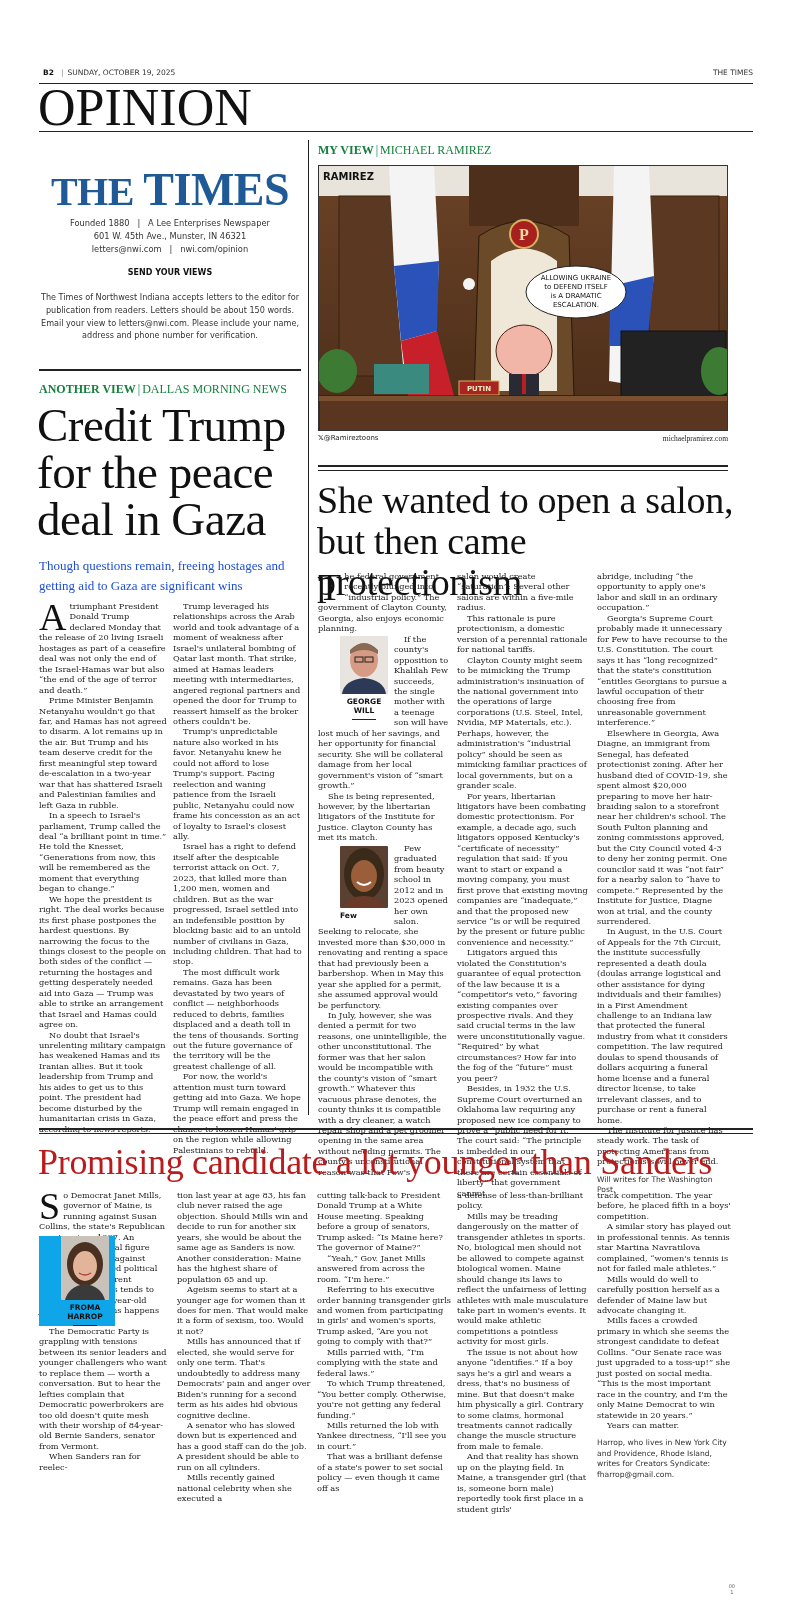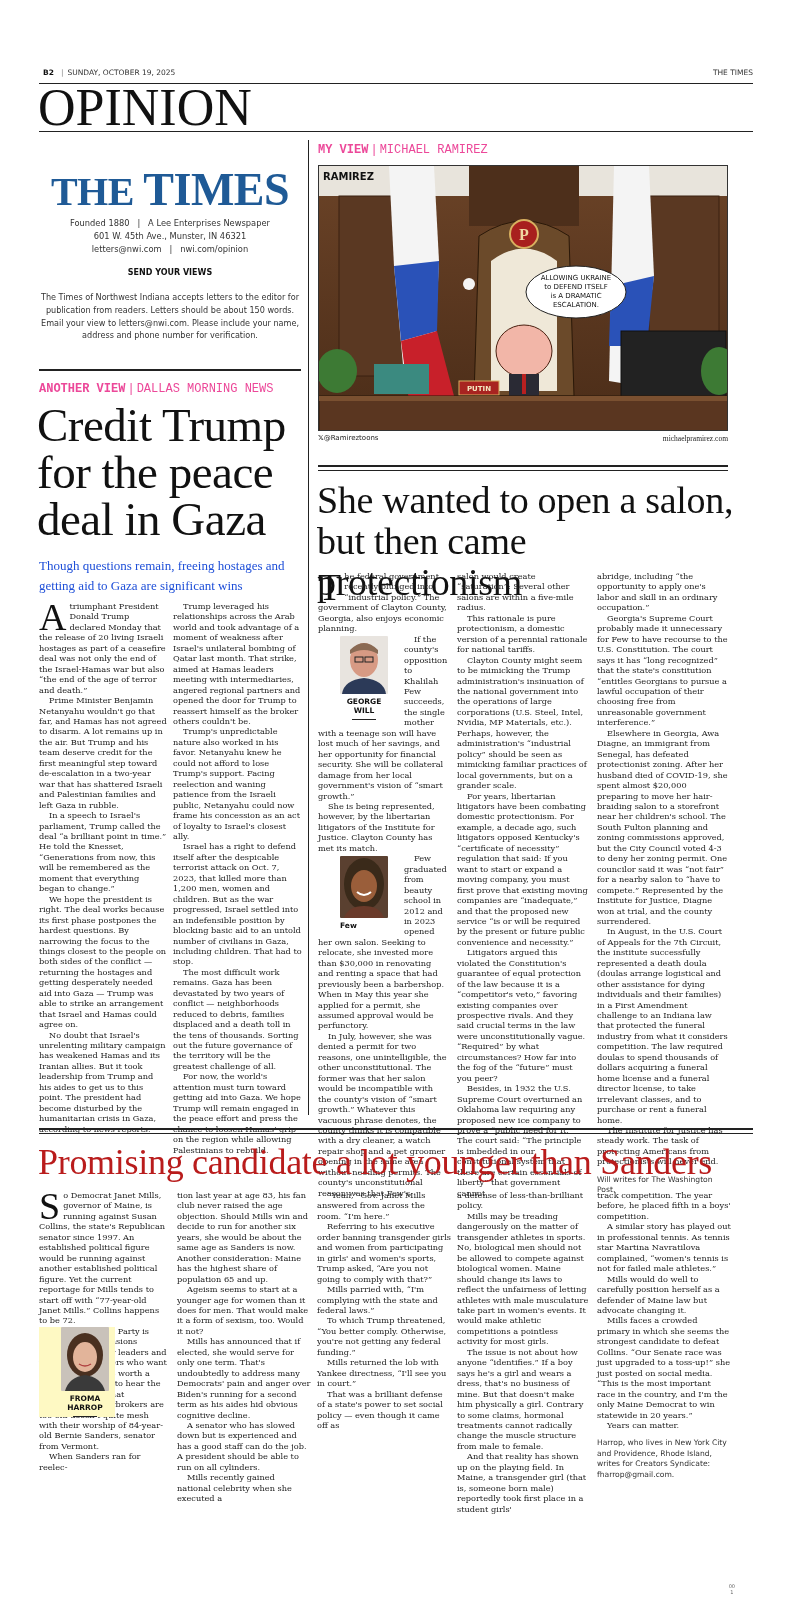--- a/index.html
+++ b/index.html
@@ -17,21 +17,21 @@
   
   .masthead { position: absolute; top: 168px; left: 39px; width: 262px; text-align: center; }
   .masthead .logo { font-family: "Liberation Serif", serif; font-weight: bold; color: #1f5a96; font-size: 40px; line-height: 44px; letter-spacing: -0.5px; }
   .masthead .logo .big { font-size: 46px; }
   .masthead .meta { font-family: "DejaVu Sans", sans-serif; font-size: 8.3px; color: #333; line-height: 13px; margin-top: 3px; }
   .masthead .send-title { font-family: "DejaVu Sans", sans-serif; font-weight: bold; font-size: 8px; margin-top: 12px; color: #111; }
   .masthead .send-body { font-family: "DejaVu Sans", sans-serif; font-size: 8.1px; color: #333; line-height: 12.8px; margin-top: 14px; }
 
   
   .left-rule { position: absolute; top: 369px; left: 39px; width: 262px; border-top: 2px solid #222; }
-  .kicker { font-family: Liberation Mono, monospace; font-size: 12px; color: #ec4899; }
+  .kicker { font-family: Liberation Serif, serif; font-size: 12px; color: #15803d; }
   .kicker b { font-weight: bold; }
   .kicker .bar { font-weight: normal; margin: 0 2px; }
   .kicker .src { font-weight: normal; }
   .left-kicker { position: absolute; top: 382px; left: 39px; }
   .left-head { position: absolute; top: 402px; left: 37px; width: 270px; font-family: "Liberation Serif", serif; font-size: 47px; line-height: 47px; color: #111; letter-spacing: -0.5px; }
   .left-deck { position: absolute; top: 556px; left: 39px; width: 266px; font-family: "Liberation Serif", serif; font-size: 13px; line-height: 20px; color: #1d4ed8; }
 
   .col { position: absolute; font-family: "DejaVu Serif", serif; font-size: 8.2px; line-height: 10.45px; color: #222; text-align: left; }
   .col p { text-indent: 10px; }
   .col p.first { text-indent: 0; }
@@ -41,21 +41,21 @@
 
   
   .myview-kicker { position: absolute; top: 143px; left: 318px; }
   .cartoon { position: absolute; top: 165px; left: 318px; width: 410px; height: 266px; background: #5a3a24; overflow: hidden; border: 1px solid #333; }
   .credit-line { position: absolute; top: 434px; left: 318px; width: 410px; display: flex; justify-content: space-between; font-family: "DejaVu Sans", sans-serif; font-size: 7px; color: #222; text-align: center; }
 
   .right-rule1 { position: absolute; top: 465px; left: 318px; width: 410px; border-top: 2px solid #222; }
   .right-rule2 { position: absolute; top: 470px; left: 318px; width: 410px; border-top: 1px solid #222; }
   .right-head { position: absolute; top: 480px; left: 317px; width: 420px; font-family: "Liberation Serif", serif; font-size: 38px; line-height: 41px; color: #111; letter-spacing: -0.3px; }
 
-  .photo { position: relative; float: left; margin: 2px 16px 2px 0; padding-left: 22px; }
+  .photo { position: relative; float: left; margin: 2px 6px 2px 0; padding-left: 22px; }
   .photo .img { width: 48px; height: 58px; border-radius: 1px; overflow: hidden; }
   .photo .cap { font-family: "DejaVu Sans", sans-serif; font-weight: bold; font-size: 7.5px; text-align: center; line-height: 9px; margin-top: 3px; color: #111; }
   .photo .capline { width: 24px; margin: 4px auto 0; border-top: 1px solid #222; }
   .photo .cap-left { text-align: left; }
 
   .tagline { font-family: "DejaVu Sans", sans-serif; font-size: 7.6px; line-height: 10.5px; color: #333; margin-top: 8px; }
 
   .bottom-rule1 { position: absolute; top: 1128px; left: 39px; right: 39px; border-top: 2px solid #222; }
   .bottom-rule2 { position: absolute; top: 1133px; left: 39px; right: 39px; border-top: 1px solid #222; }
   .bottom-head { position: absolute; top: 1140px; left: 38px; width: 720px; font-family: "Liberation Serif", serif; font-size: 36px; line-height: 44px; color: #b91c1c; letter-spacing: -0.3px; white-space: nowrap; }
@@ -235,21 +235,21 @@
 <div class="bottom-rule2"></div>
 <h1 class="bottom-head" style="font-weight:normal">Promising candidate a lot younger than Sanders</h1>
 
 <div class="col" style="top:1190px; left:39px; width:130px;">
   <span class="dropcap">S</span>
   <p class="first">o Democrat Janet Mills, governor of Maine, is running against Susan Collins, the state's Republican senator since 1997. An established political figure would be running against another established political figure. Yet the current reportage for Mills tends to start off with “77-year-old Janet Mills.” Collins happens to be 72.</p>
   <p>The Democratic Party is grappling with tensions between its senior leaders and younger challengers who want to replace them — worth a conversation. But to hear the lefties complain that Democratic powerbrokers are too old doesn't quite mesh with their worship of 84-year-old Bernie Sanders, senator from Vermont.</p>
   <p>When Sanders ran for reelec-</p>
 </div>
 
-<div class="photo" style="position:absolute; top:1325px; left:39px; background:#fef9c3; padding-right:6px;">
+<div class="photo" style="position:absolute; top:1234px; left:39px; background:#0ea5e9; padding-right:6px;">
   <div class="img" style="height:64px">
     <svg width="48" height="64" viewBox="0 0 48 64">
         <rect width="48" height="64" fill="#c9c2ba"></rect>
         <ellipse cx="24" cy="28" rx="18" ry="22" fill="#4a3020"></ellipse>
         <ellipse cx="24" cy="30" rx="12" ry="15" fill="#e2b49a"></ellipse>
         <path d="M18 37 Q24 41 30 37" stroke="#b04040" stroke-width="1.5" fill="none"></path>
         <path d="M4 64 Q8 50 24 48 Q40 50 44 64 Z" fill="#3a3a3a"></path>
       </svg>
   </div>
   <div class="cap" style="width:48px">
@@ -260,20 +260,21 @@
 </div>
 
 <div class="col" style="top:1190px; left:177px; width:134px;">
   <p class="first">tion last year at age 83, his fan club never raised the age objection. Should Mills win and decide to run for another six years, she would be about the same age as Sanders is now. Another consideration: Maine has the highest share of population 65 and up.</p>
   <p>Ageism seems to start at a younger age for women than it does for men. That would make it a form of sexism, too. Would it not?</p>
   <p>Mills has announced that if elected, she would serve for only one term. That's undoubtedly to address many Democrats' pain and anger over Biden's running for a second term as his aides hid obvious cognitive decline.</p>
   <p>A senator who has slowed down but is experienced and has a good staff can do the job. A president should be able to run on all cylinders.</p>
   <p>Mills recently gained national celebrity when she executed a</p>
 </div>
 <div class="col" style="top:1190px; left:317px; width:134px;">
+  <p class="first">cutting talk-back to President Donald Trump at a White House meeting. Speaking before a group of senators, Trump asked: “Is Maine here? The governor of Maine?”</p>
   <p>“Yeah,” Gov. Janet Mills answered from across the room. “I'm here.”</p>
   <p>Referring to his executive order banning transgender girls and women from participating in girls' and women's sports, Trump asked, “Are you not going to comply with that?”</p>
   <p>Mills parried with, “I'm complying with the state and federal laws.”</p>
   <p>To which Trump threatened, “You better comply. Otherwise, you're not getting any federal funding.”</p>
   <p>Mills returned the lob with Yankee directness, “I'll see you in court.”</p>
   <p>That was a brilliant defense of a state's power to set social policy — even though it came off as</p>
 </div>
 <div class="col" style="top:1190px; left:457px; width:134px;">
   <p class="first">a defense of less-than-brilliant policy.</p>
   <p>Mills may be treading dangerously on the matter of transgender athletes in sports. No, biological men should not be allowed to compete against biological women. Maine should change its laws to reflect the unfairness of letting athletes with male musculature take part in women's events. It would make athletic competitions a pointless activity for most girls.</p>

